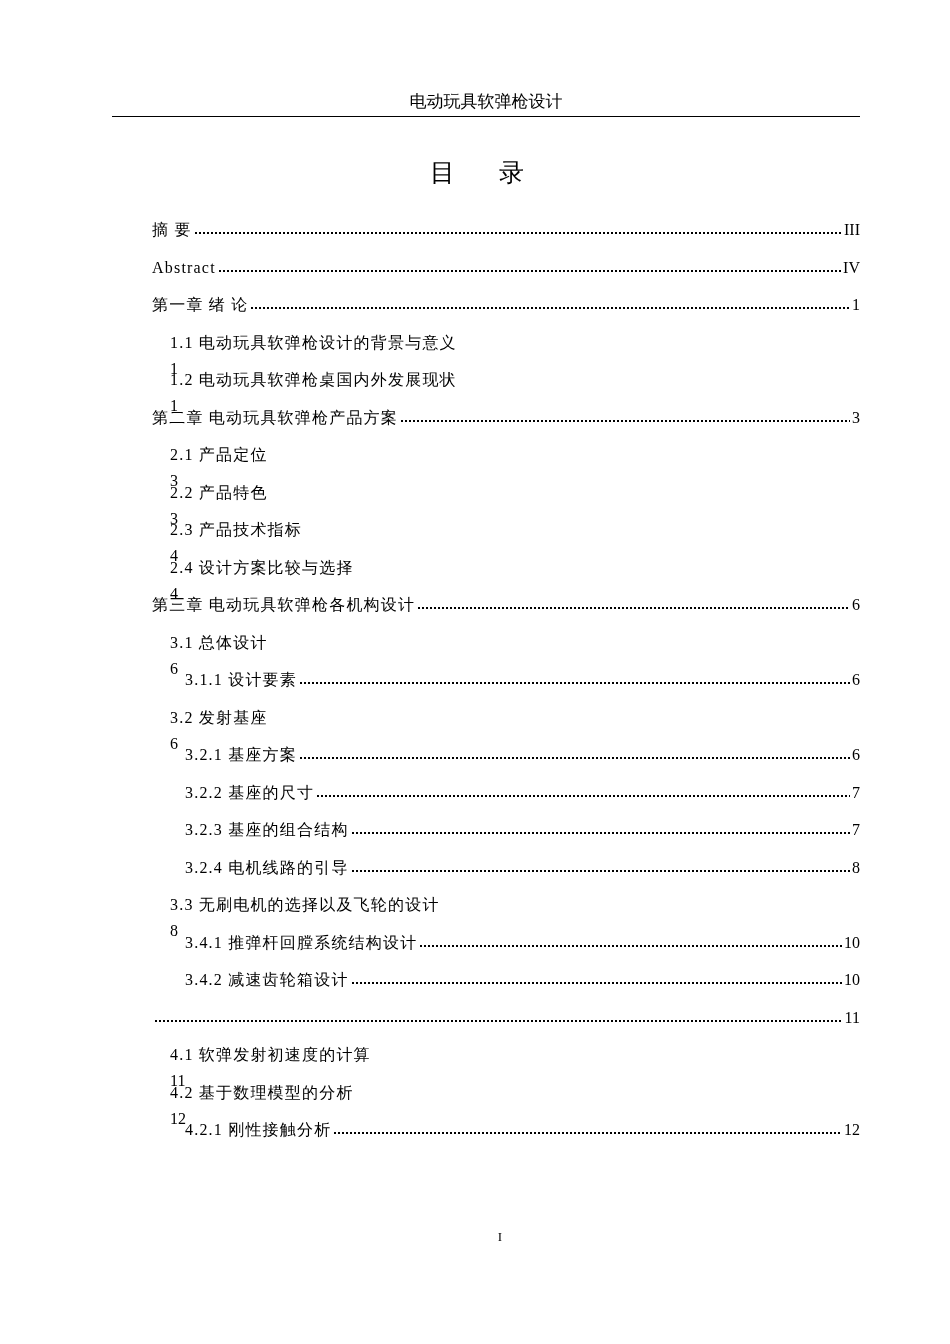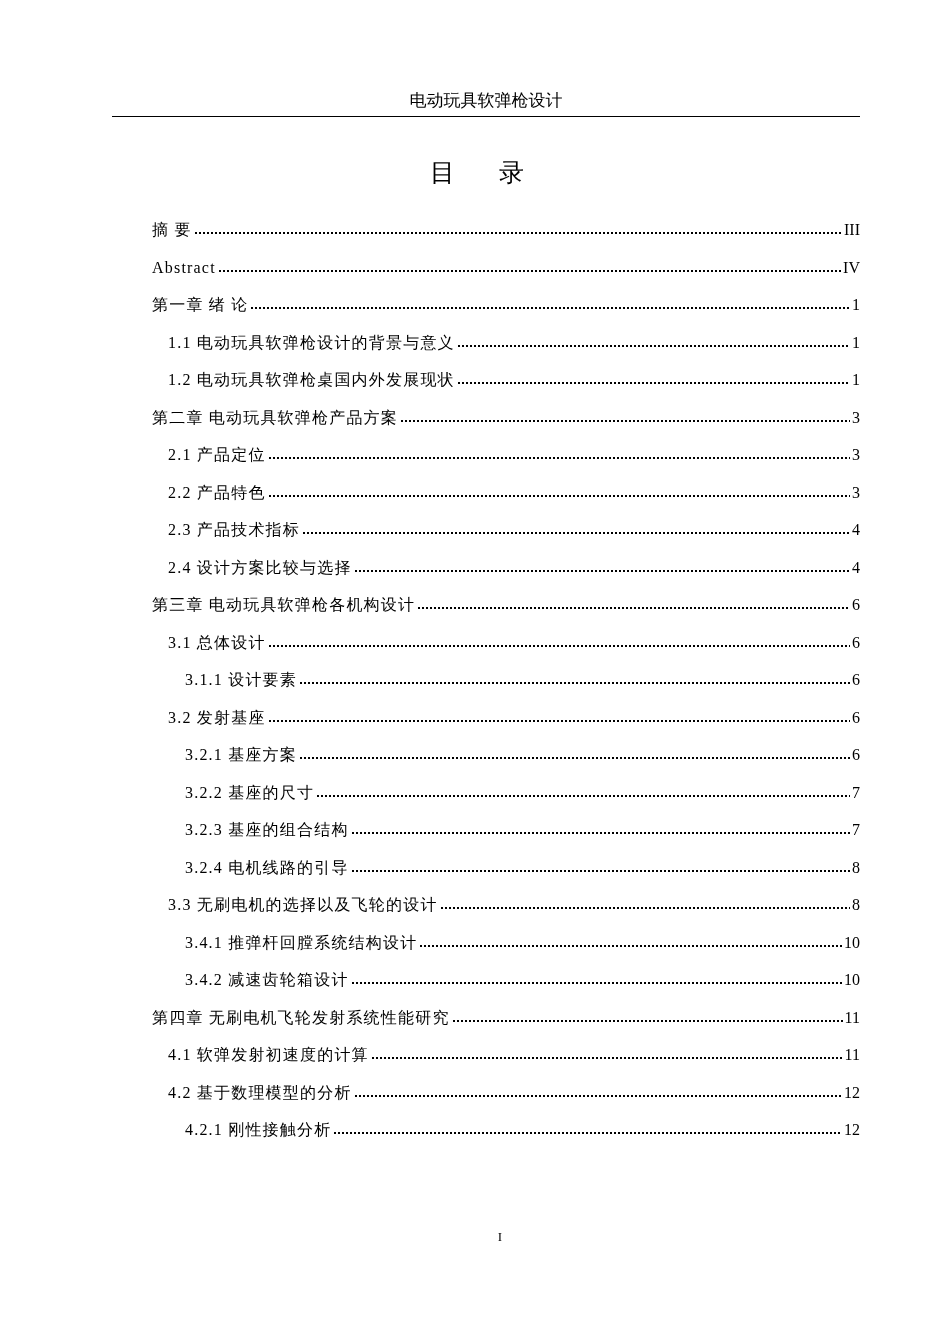--- a/index.html
+++ b/index.html
@@ -17,21 +17,21 @@
     }
     .page-header {
       position: absolute;
       left: 112px;
       width: 748px;
       top: 90px;
       height: 27px;
       text-align: center;
       font-size: 17px;
       line-height: 24px;
-      font-family: Liberation Mono, monospace;
+      font-family: Liberation Sans, sans-serif;
       letter-spacing: 0px;
     }
     .header-rule {
       position: absolute;
       left: 112px;
       width: 748px;
       top: 116px;
       height: 0;
       border-top: 1.6px solid #000;
     }
@@ -53,21 +53,21 @@
       top: 217px;
     }
     .toc-entry {
       display: flex;
       align-items: baseline;
       height: 37.5px;
       font-size: 16px;
       line-height: 26px;
       white-space: nowrap;
     }
-    .toc-entry.level-2 { padding-left: 16px; }
+    .toc-entry.level-2 { padding-left: 16px; flex-direction: column; }
     .toc-entry.level-3 { padding-left: 33px; justify-content: flex-end; }
     .toc-label {
       flex: 0 0 auto;
       font-family: Liberation Serif, serif;
       letter-spacing: 1.2px;
     }
     .toc-leader {
       flex: 1 1 auto;
       overflow: hidden;
       margin: 0 2px;
@@ -209,21 +209,20 @@
       <span class="toc-label">3.4.1 推弹杆回膛系统结构设计</span>
       <span class="toc-leader"></span>
       <span class="toc-page">10</span>
     </div>
   <div class="toc-entry level-3">
       <span class="toc-label">3.4.2 减速齿轮箱设计</span>
       <span class="toc-leader"></span>
       <span class="toc-page">10</span>
     </div>
   <div class="toc-entry level-1">
-      <span class="toc-label">第四章 无刷电机飞轮发射系统性能研究</span>
       <span class="toc-leader"></span>
       <span class="toc-page">11</span>
     </div>
   <div class="toc-entry level-2">
       <span class="toc-label">4.1 软弹发射初速度的计算</span>
       <span class="toc-leader"></span>
       <span class="toc-page">11</span>
     </div>
   <div class="toc-entry level-2">
       <span class="toc-label">4.2 基于数理模型的分析</span>

